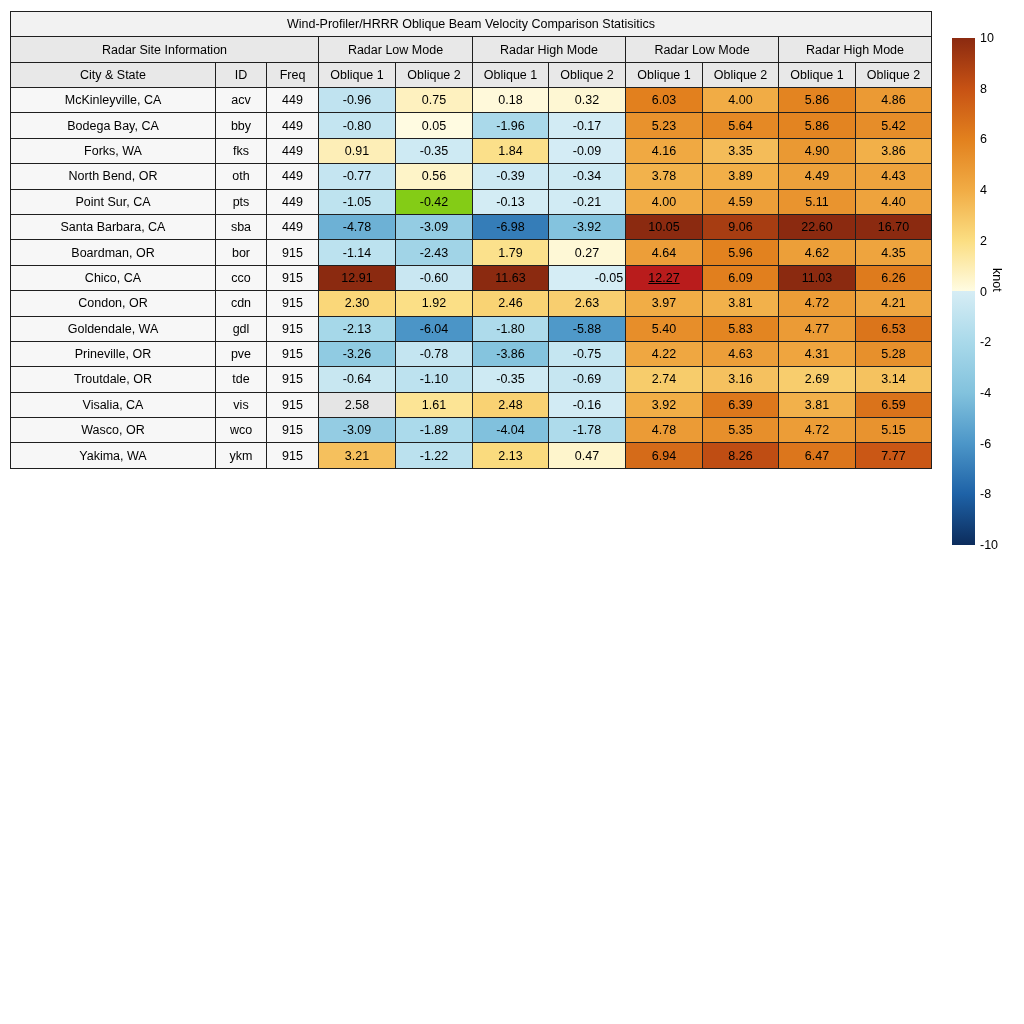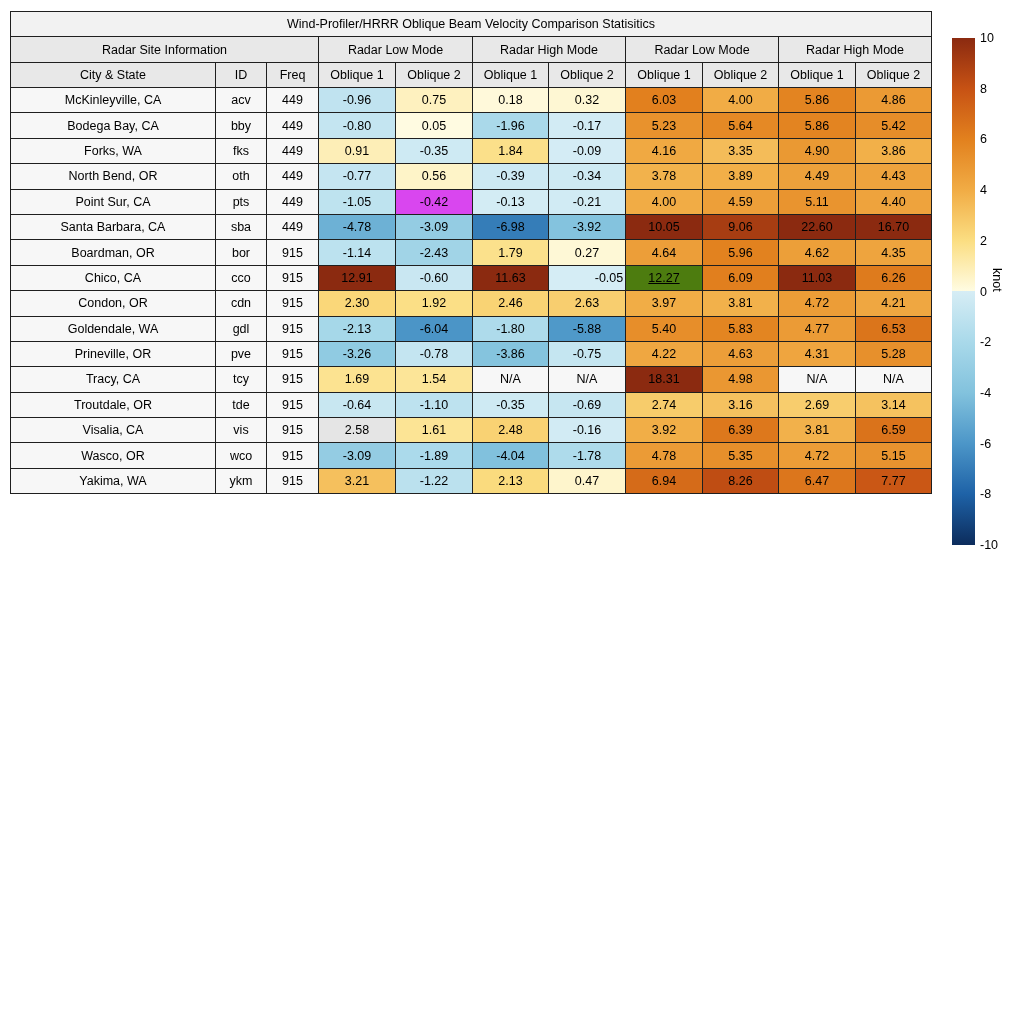--- a/index.html
+++ b/index.html
@@ -147,21 +147,21 @@
         <td class="val" style="background: rgb(242, 178, 76);">3.78</td>
         <td class="val" style="background: rgb(242, 175, 72);">3.89</td>
         <td class="val" style="background: rgb(237, 161, 59);">4.49</td>
         <td class="val" style="background: rgb(238, 163, 61);">4.43</td>
       </tr>
       <tr>
         <td class="site">Point Sur, CA</td>
         <td class="site">pts</td>
         <td class="site">449</td>
         <td class="val" style="background: rgb(190, 227, 239);">-1.05</td>
-        <td class="val" style="background: #d946ef;">-0.42</td>
+        <td class="val" style="background: #84cc16;">-0.42</td>
         <td class="val" style="background: rgb(211, 236, 244);">-0.13</td>
         <td class="val" style="background: rgb(209, 235, 244);">-0.21</td>
         <td class="val" style="background: rgb(241, 172, 69);">4.00</td>
         <td class="val" style="background: rgb(237, 159, 57);">4.59</td>
         <td class="val" style="background: rgb(233, 148, 47);">5.11</td>
         <td class="val" style="background: rgb(238, 163, 61);">4.40</td>
       </tr>
       <tr>
         <td class="site">Santa Barbara, CA</td>
         <td class="site">sba</td>
@@ -189,21 +189,21 @@
         <td class="val" style="background: rgb(238, 164, 62);">4.35</td>
       </tr>
       <tr>
         <td class="site">Chico, CA</td>
         <td class="site">cco</td>
         <td class="site">915</td>
         <td class="val" style="background: rgb(139, 42, 16);">12.91</td>
         <td class="val" style="background: rgb(201, 231, 242);">-0.60</td>
         <td class="val" style="background: rgb(139, 42, 16);">11.63</td>
         <td class="val" style="background: rgb(213, 237, 245); padding-left: 44px;">-0.05</td>
-        <td class="val" style="background: #4d7c0f; text-decoration: underline;">12.27</td>
+        <td class="val" style="background: #b91c1c; text-decoration: underline;">12.27</td>
         <td class="val" style="background: rgb(225, 127, 30);">6.09</td>
         <td class="val" style="background: rgb(139, 42, 16);">11.03</td>
         <td class="val" style="background: rgb(222, 123, 29);">6.26</td>
       </tr>
       <tr>
         <td class="site">Condon, OR</td>
         <td class="site">cdn</td>
         <td class="site">915</td>
         <td class="val" style="background: rgb(250, 215, 121);">2.30</td>
         <td class="val" style="background: rgb(251, 223, 134);">1.92</td>
@@ -232,33 +232,20 @@
         <td class="site">pve</td>
         <td class="site">915</td>
         <td class="val" style="background: rgb(144, 203, 226);">-3.26</td>
         <td class="val" style="background: rgb(196, 229, 241);">-0.78</td>
         <td class="val" style="background: rgb(133, 196, 222);">-3.86</td>
         <td class="val" style="background: rgb(197, 230, 241);">-0.75</td>
         <td class="val" style="background: rgb(239, 167, 65);">4.22</td>
         <td class="val" style="background: rgb(236, 158, 57);">4.63</td>
         <td class="val" style="background: rgb(239, 165, 63);">4.31</td>
         <td class="val" style="background: rgb(231, 144, 44);">5.28</td>
-      </tr>
-      <tr>
-        <td class="site">Tracy, CA</td>
-        <td class="site">tcy</td>
-        <td class="site">915</td>
-        <td class="val" style="background: rgb(252, 227, 145);">1.69</td>
-        <td class="val" style="background: rgb(252, 229, 152);">1.54</td>
-        <td class="val" style="background: rgb(247, 247, 247);">N/A</td>
-        <td class="val" style="background: rgb(247, 247, 247);">N/A</td>
-        <td class="val" style="background: rgb(139, 42, 16);">18.31</td>
-        <td class="val" style="background: rgb(234, 151, 50);">4.98</td>
-        <td class="val" style="background: rgb(247, 247, 247);">N/A</td>
-        <td class="val" style="background: rgb(247, 247, 247);">N/A</td>
       </tr>
       <tr>
         <td class="site">Troutdale, OR</td>
         <td class="site">tde</td>
         <td class="site">915</td>
         <td class="val" style="background: rgb(200, 231, 241);">-0.64</td>
         <td class="val" style="background: rgb(189, 226, 239);">-1.10</td>
         <td class="val" style="background: rgb(206, 234, 243);">-0.35</td>
         <td class="val" style="background: rgb(198, 230, 241);">-0.69</td>
         <td class="val" style="background: rgb(247, 204, 107);">2.74</td>

